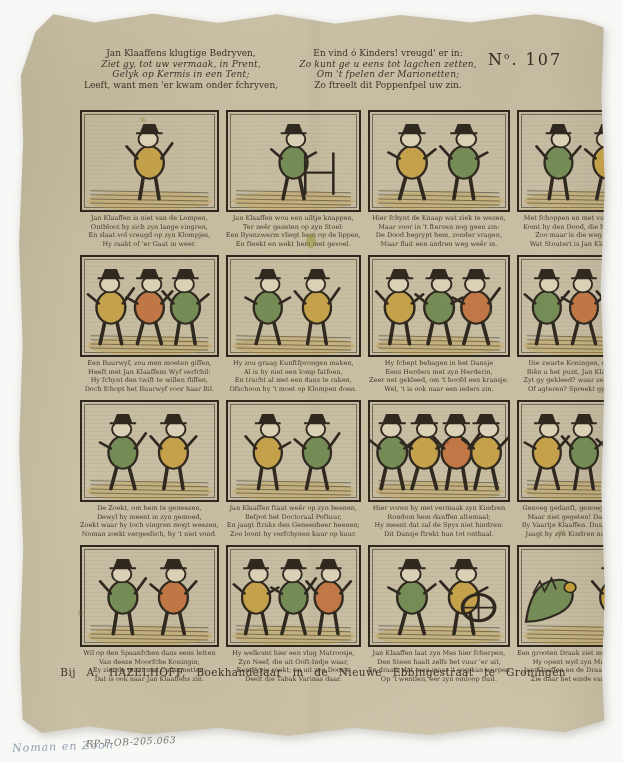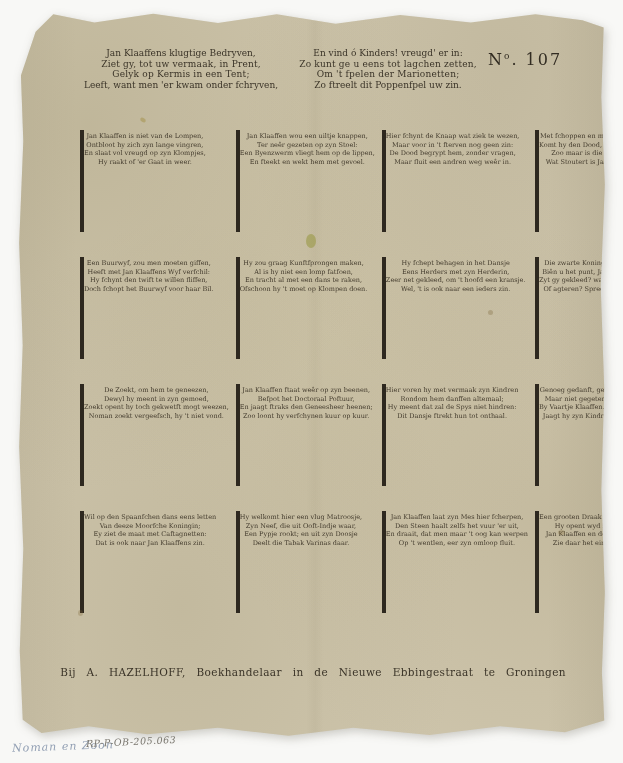--- a/index.html
+++ b/index.html
@@ -25,27 +25,27 @@
       6% 0.6%, 13% 1.7%, 23% 0.5%, 34% 1.8%, 44% 0.6%, 54% 1.9%, 65% 0.7%,
       77% 1.7%, 88% 0.6%, 96% 1.4%, 99.6% 2.4%, 99.2% 12%, 99.8% 24%, 99.1% 38%,
       99.7% 52%, 99.2% 66%, 99.8% 80%, 99.3% 91%, 99.7% 97.6%, 93% 99.2%,
       82% 98.4%, 70% 99.6%, 57% 98.6%, 46% 99.7%, 34% 98.6%, 22% 99.5%,
       12% 98.4%, 4% 99.3%, 0.8% 97.5%, 0.3% 88%, 0.9% 74%, 0.2% 60%, 0.8% 46%,
       0.2% 32%, 0.9% 18%, 0.5% 9%, 3% 3%);
   }
   .verse{position:absolute;font-size:9px;line-height:10.6px;color:#3b3428;text-align:center;}
   .verse-left{left:56px;top:38px;width:214px;}
   .verse-right{left:268px;top:38px;width:204px;}
-  .verse div:nth-child(2),.verse div:nth-child(3){letter-spacing:.2px;}
+  .verse div:nth-child(2),.verse div:nth-child(3){letter-spacing:.2px;font-style:italic;}
   .sheet-number{position:absolute;left:470px;top:40px;font-size:16px;
     letter-spacing:2px;color:#322c22;}
   .sheet-number sup{font-size:9px;}
   .panels{position:absolute;left:62px;top:100px;width:472px;
     display:grid;grid-template-columns:repeat(4,1fr);column-gap:7px;}
-  .panel{display:flex;flex-direction:row;margin-bottom:5px;margin-top:20px;}
+  .panel{display:flex;flex-direction:column;margin-bottom:5px;}
   .panel-img{height:98px;border:2px solid #2e281f;outline:1px solid rgba(46,40,31,.55);
     outline-offset:-5px;position:relative;
     background:repeating-linear-gradient(0deg, rgba(60,50,35,.05) 0 1px, transparent 1px 4px);}
   .panel-img svg{position:absolute;inset:0;width:100%;height:100%;}
   .panel-caption{height:36px;padding-top:2px;font-size:6.5px;line-height:1.32;
     text-align:center;color:#423a2c;white-space:nowrap;overflow:hidden;}
   .publisher{position:absolute;left:40px;right:40px;top:656px;text-align:right;
     font-size:10.5px;word-spacing:7px;letter-spacing:.4px;color:#3b3428;}
   .stain{position:absolute;border-radius:50%;pointer-events:none;}
   .mark-blue{position:absolute;left:12px;top:740px;font-size:11px;font-style:italic;
@@ -373,21 +373,21 @@
                 <path d="M66 46 L57 34 M86 46 L95 34" stroke="#2f2920" stroke-width="2.4" stroke-linecap="round" fill="none"></path>
                 <circle cx="78" cy="27" r="8" fill="#d9d0b5" stroke="#2f2920" stroke-width="1.6"></circle>
                 <path d="M68 21 h16 l-3 -9 h-10 Z" fill="#2f2920"></path>
                 <line x1="65" y1="21" x2="87" y2="21" stroke="#2f2920" stroke-width="2"></line>
               </g>
             </svg>
           </div>
           <div class="panel-caption">
             <div>De Zoekt, om hem te geneezen,</div>
             <div>Dewyl hy meent in zyn gemoed,</div>
-            <div>Zoekt opent hy toch gekwetft mogt weezen,</div>
+            <div>Zoekt waar hy toch vingren mogt weezen,</div>
             <div>Noman zoekt vergeefsch, hy 't niet vond.</div>
           </div>
         </div>
         <div class="panel">
           <div class="panel-img">
             <svg viewBox="0 0 112 97" preserveAspectRatio="none">
               <ellipse cx="56" cy="88" rx="52" ry="10" fill="#c39c3b" opacity="0.32"></ellipse>
               <line x1="7" y1="78" x2="105" y2="80" stroke="#2f2920" stroke-width="1" opacity="0.5"></line>
               <line x1="7" y1="82" x2="105" y2="84" stroke="#2f2920" stroke-width="1" opacity="0.5"></line>
               <line x1="7" y1="86" x2="105" y2="88" stroke="#2f2920" stroke-width="1" opacity="0.5"></line>

